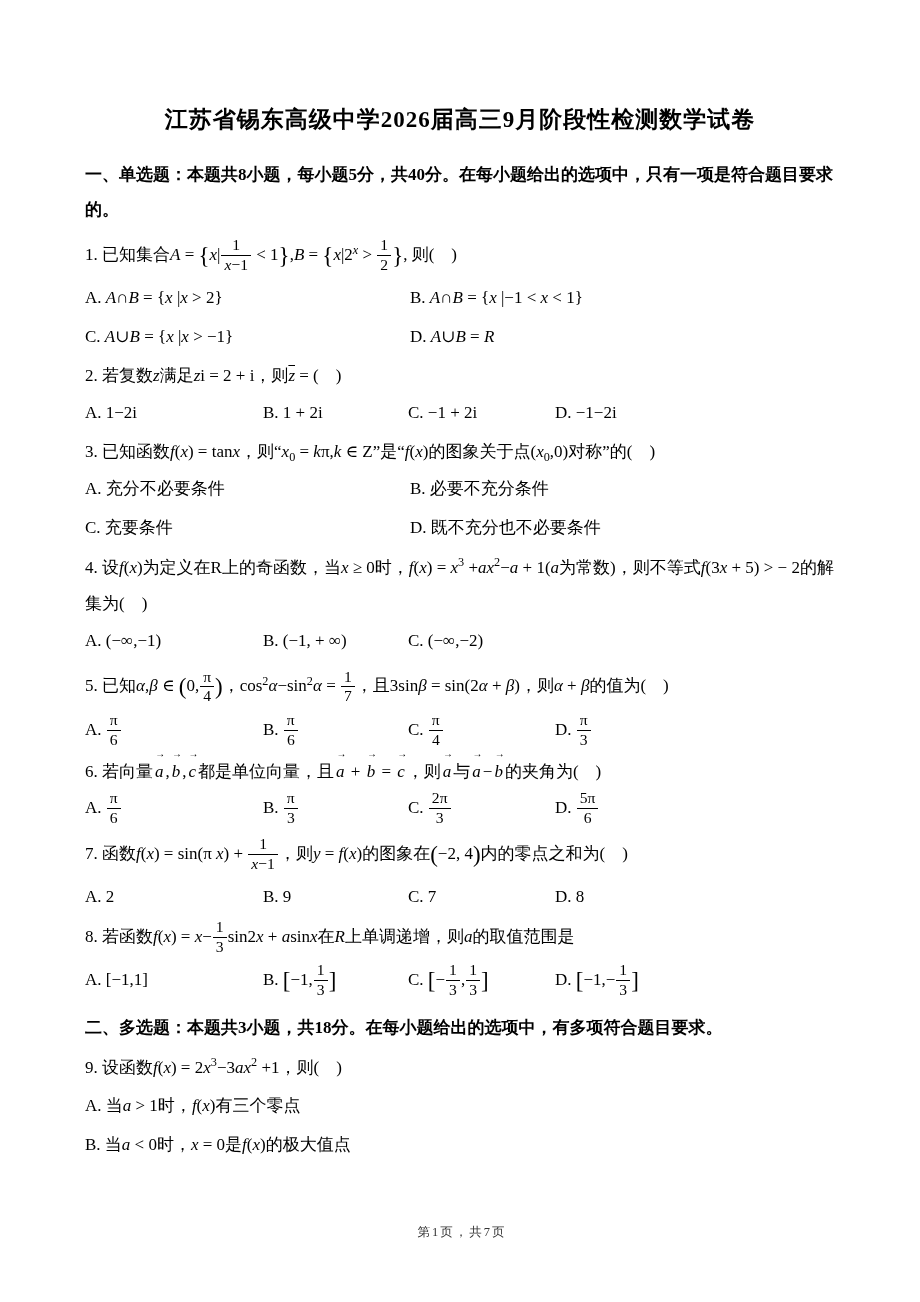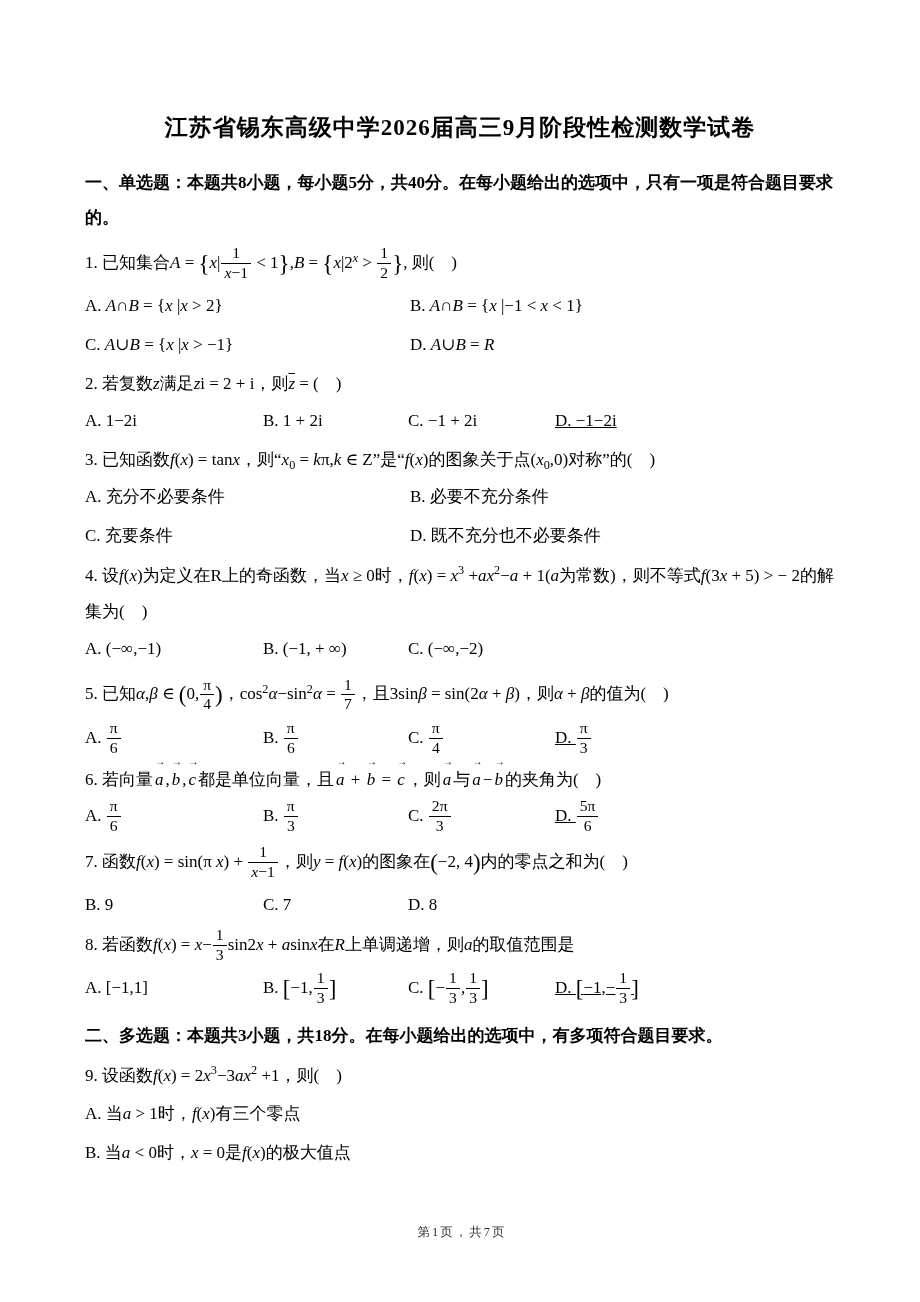--- a/index.html
+++ b/index.html
@@ -10,39 +10,39 @@
     font-size:17px;
     overflow:hidden;
     position:relative;
   }
   .page {
     position:relative;
     width:750px;
     padding:104px 85px 0 85px;
   }
   .title {
-    margin:8px 0 22px 0;
+    margin:0 0 22px 0;
     text-align:center;
     font-size:23px;
     font-weight:bold;
     line-height:1.4;
     letter-spacing:1px;
   }
   .sec-heading {
     margin:6px 0 2px 0;
     font-weight:bold;
     line-height:2.05;
   }
   .q { margin:0 0 3px 0; }
   .stem { margin:3px 0 0 0; line-height:2.15; }
   .opts { display:flex; margin:0 0 2px 0; line-height:2.15; align-items:baseline; }
   .opts.four > .opt:nth-child(1){ width:178px; }
   .opts.four > .opt:nth-child(2){ width:145px; }
   .opts.four > .opt:nth-child(3){ width:147px; }
-  .opts.four > .opt:nth-child(4){ flex:1;text-decoration:underline; }
+  .opts.four > .opt:nth-child(4){ flex:1; }
   .opts.two  > .opt:nth-child(1){ width:325px; }
   .opts.two  > .opt:nth-child(2){ flex:1; }
   .opts.one { display:block; }
   .opts.one > .opt { display:block; margin:2px 0; }
 
   
   i { font-style:italic; }
   sup, sub { font-size:0.72em; }
   .frac {
     display:inline-block;
@@ -144,20 +144,21 @@
       <span class="opt">A. <span class="frac"><span class="num">π</span><span class="den">6</span></span></span>
       <span class="opt">B. <span class="frac"><span class="num">π</span><span class="den">3</span></span></span>
       <span class="opt">C. <span class="frac"><span class="num">2π</span><span class="den">3</span></span></span>
       <span class="opt">D. <span class="frac"><span class="num">5π</span><span class="den">6</span></span></span>
     </div>
   </section>
 
   <section class="q">
     <p class="stem">7. 函数<i>f</i>(<i>x</i>) = sin(π <i>x</i>) + <span class="frac"><span class="num">1</span><span class="den"><i>x</i>−1</span></span>，则<i>y</i> = <i>f</i>(<i>x</i>)的图象在<span class="big">(</span>−2, 4<span class="big">)</span>内的零点之和为(　)</p>
     <div class="opts four">
+      <span class="opt">A. 2</span>
       <span class="opt">B. 9</span>
       <span class="opt">C. 7</span>
       <span class="opt">D. 8</span>
     </div>
   </section>
 
   <section class="q">
     <p class="stem">8. 若函数<i>f</i>(<i>x</i>) = <i>x</i>−<span class="frac"><span class="num">1</span><span class="den">3</span></span>sin2<i>x</i> + <i>a</i>sin<i>x</i>在<i>R</i>上单调递增，则<i>a</i>的取值范围是</p>
     <div class="opts four">
       <span class="opt">A. [−1,1]</span>

